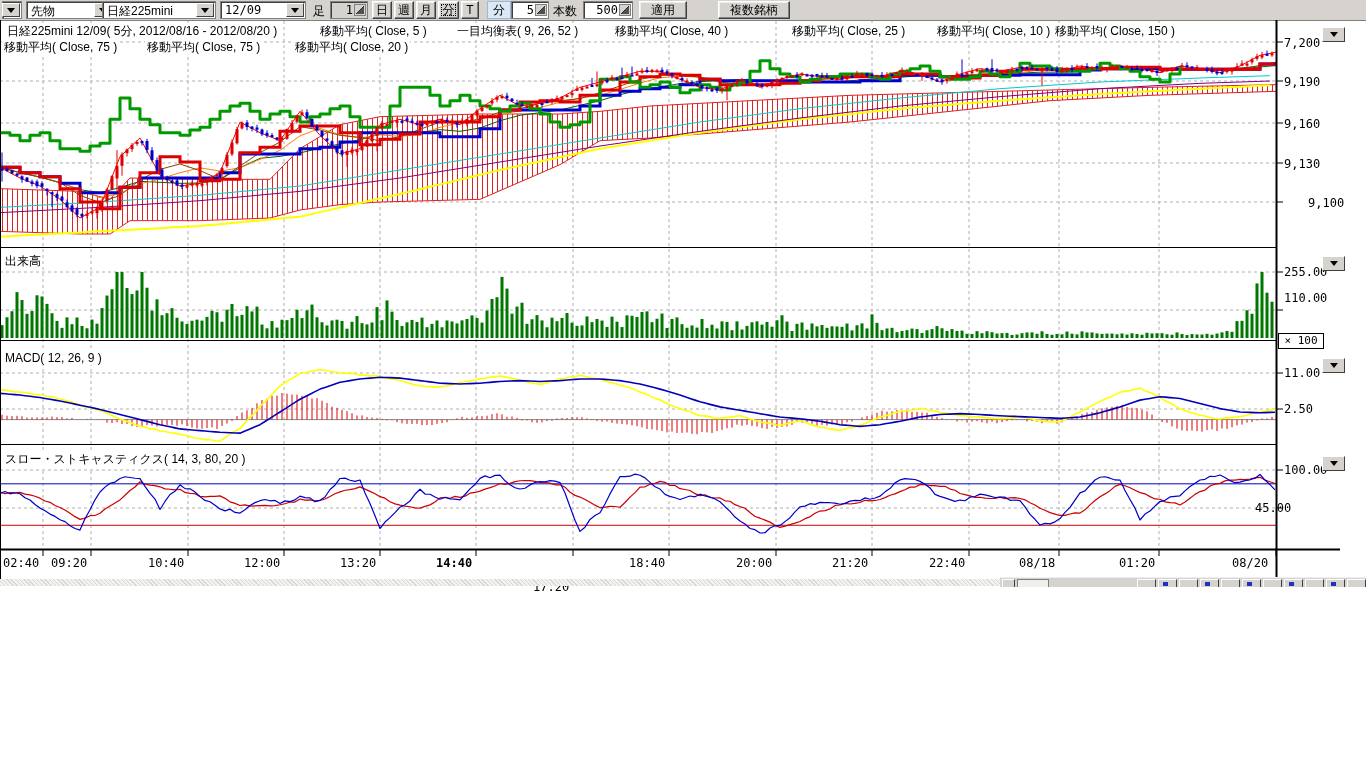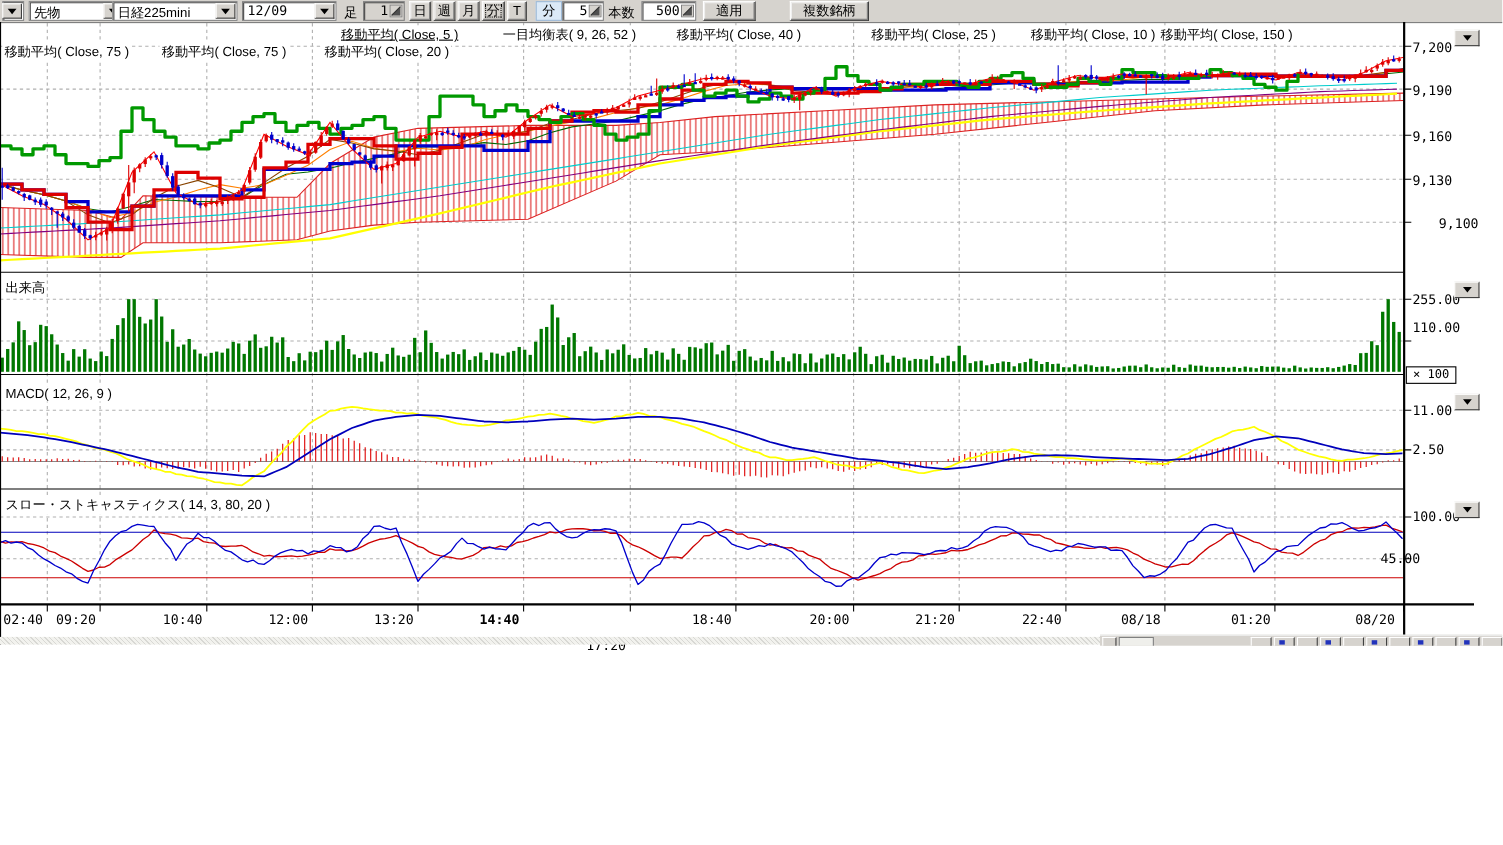--- a/index.html
+++ b/index.html
@@ -1239,21 +1239,22 @@
       <line x1="669" y1="549" x2="669" y2="556" stroke="#000" stroke-width="1"></line>
       <line x1="776" y1="549" x2="776" y2="556" stroke="#000" stroke-width="1"></line>
       <line x1="872" y1="549" x2="872" y2="556" stroke="#000" stroke-width="1"></line>
       <line x1="969" y1="549" x2="969" y2="556" stroke="#000" stroke-width="1"></line>
       <line x1="1059" y1="549" x2="1059" y2="556" stroke="#000" stroke-width="1"></line>
       <line x1="1159" y1="549" x2="1159" y2="556" stroke="#000" stroke-width="1"></line>
       <line x1="1276" y1="549" x2="1276" y2="556" stroke="#000" stroke-width="1"></line>
     </svg>
 
   <div class="legendrow" id="legend1" style="top:23px">
-      <span class="legenditem" style="left: 308px; text-decoration: underline;">移動平均( Close, 5 )</span>
+      <span class="legenditem" style="left: 5px;">日経225mini 12/09( 5分, 2012/08/16 - 2012/08/20 )</span>
+      <span class="legenditem" style="left: 318px;">移動平均( Close, 5 )</span>
       <span class="legenditem" style="left: 455px;">一目均衡表( 9, 26, 52 )</span>
       <span class="legenditem" style="left: 613px;">移動平均( Close, 40 )</span>
       <span class="legenditem" style="left: 790px;">移動平均( Close, 25 )</span>
       <span class="legenditem" style="left: 935px;">移動平均( Close, 10 )</span>
       <span class="legenditem" style="left: 1053px;">移動平均( Close, 150 )</span>
     </div>
   <div class="legendrow" id="legend2" style="top:39px">
       <span class="legenditem" style="left: 2px;">移動平均( Close, 75 )</span>
       <span class="legenditem" style="left: 145px;">移動平均( Close, 75 )</span>
       <span class="legenditem" style="left: 293px;">移動平均( Close, 20 )</span>

